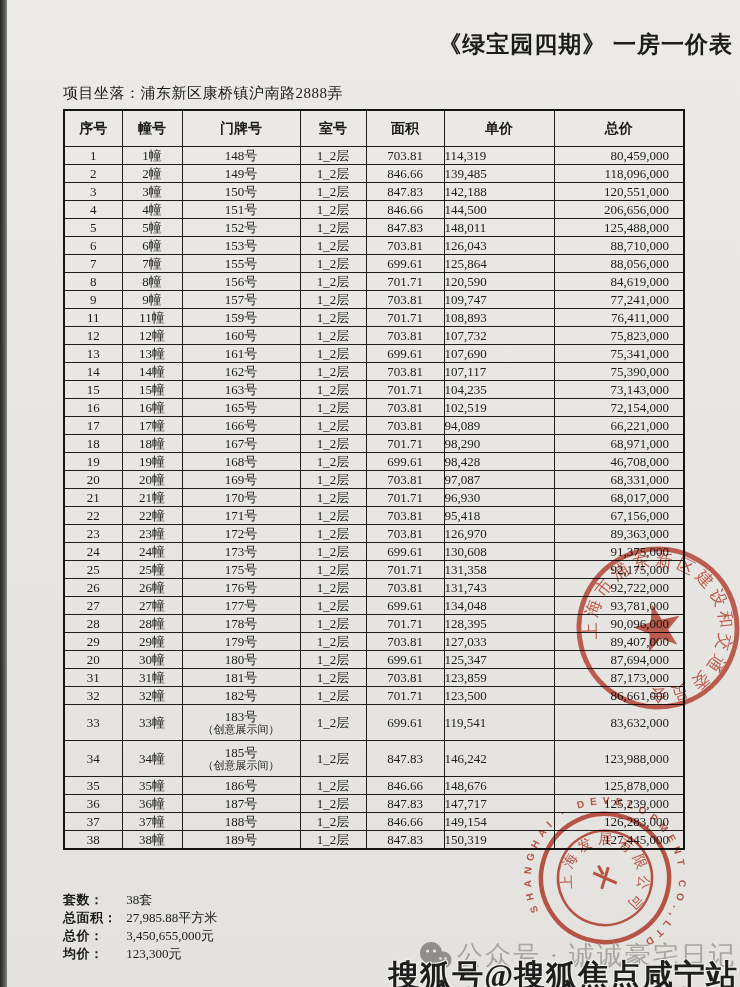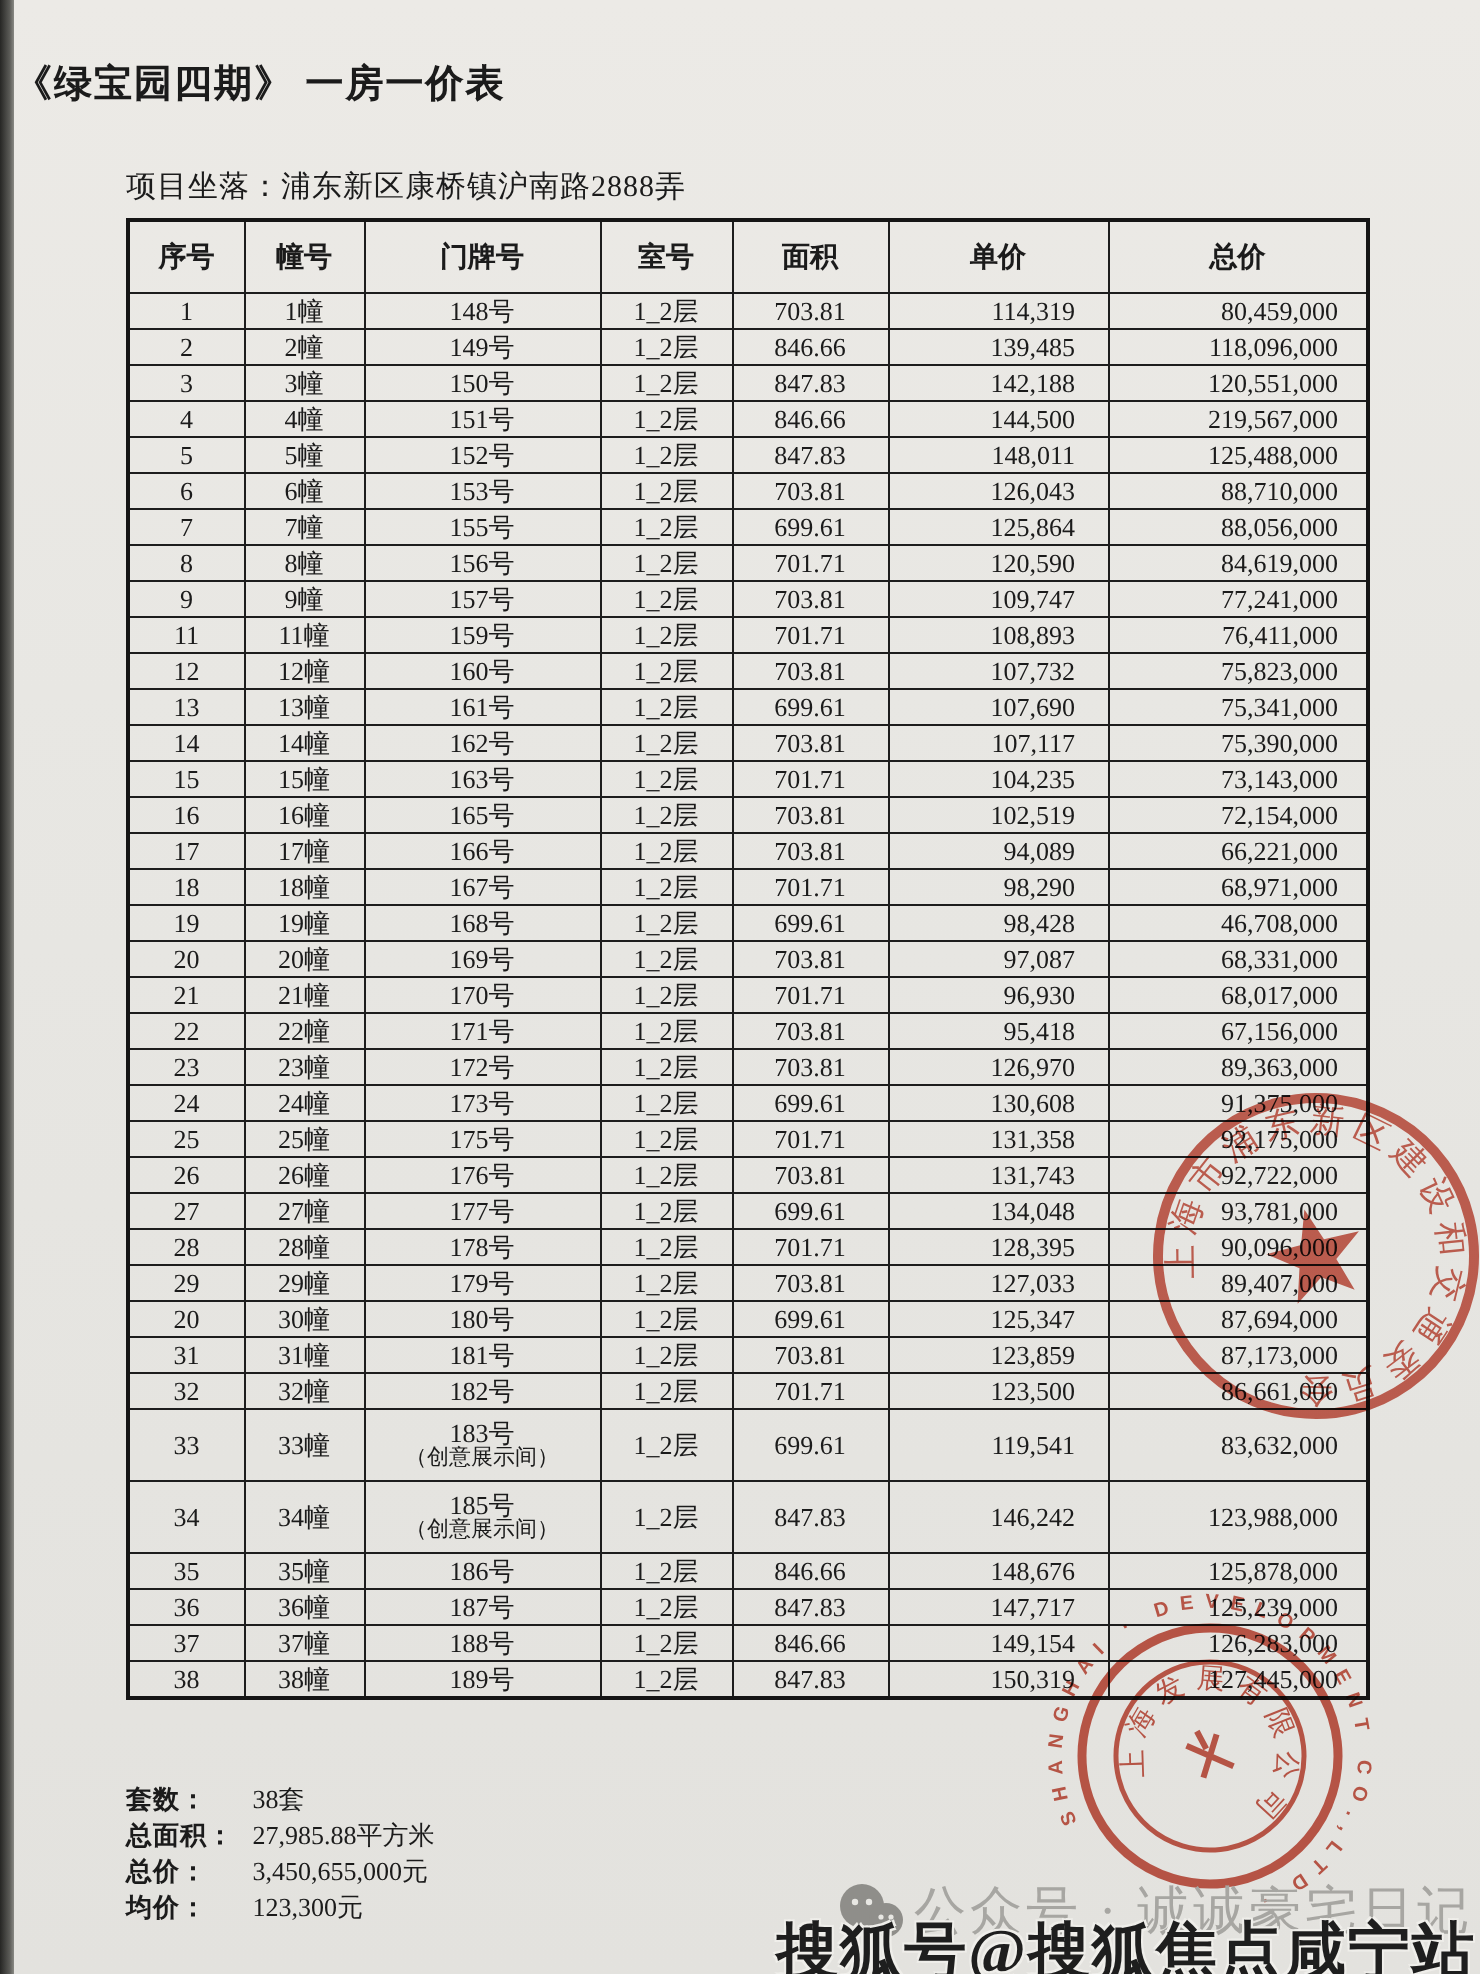--- a/index.html
+++ b/index.html
@@ -1,31 +1,31 @@
 <!DOCTYPE html>
 <html><head>
 <meta charset="utf-8">
 <style>
   html,body{margin:0;padding:0;background:#d9d8d4;}
   .page{position:relative;width:740px;height:987px;overflow:hidden;
         background:linear-gradient(180deg,#eceae6 0%,#e8e7e3 35%,#e3e2de 100%);
         font-family:"Liberation Serif","DejaVu Serif",serif;color:#1b1b1b;}
   .scan-edge{position:absolute;left:0;top:0;width:7px;height:100%;
         background:linear-gradient(90deg,#262624,#5c5c58 70%,#8a8a85);}
-  .doc-title{position:absolute;top:29px;left:7px;width:726px;text-align:left;
-        font-size:19px;font-weight:bold;letter-spacing:1px;}
+  .doc-title{position:absolute;top:29px;left:7px;width:726px;text-align:right;
+        font-size:23px;font-weight:bold;letter-spacing:1px;}
   .location-line{position:absolute;top:84px;left:63px;font-size:15px;font-weight:normal;letter-spacing:.5px;}
   table.price-table{position:absolute;top:109px;left:63px;width:620px;
         border-collapse:collapse;table-layout:fixed;border:2px solid #151515;}
   .price-table th,.price-table td{border:1px solid #1d1d1d;padding:0;overflow:hidden;white-space:nowrap;}
   .price-table th{height:35px;font-size:14px;font-weight:bold;text-align:center;}
   .price-table td{height:17px;font-size:13px;line-height:1.05;}
   .price-table tr.tall td{height:35px;}
   td.c{text-align:center;}
-  td.r5{text-align:right;padding-right:16px;}
+  td.r5{text-align:left;padding-right:16px;}
   td.r6{text-align:right;padding-right:14px;}
   .door-sub{font-size:11px;line-height:1.1;}
   .summary{position:absolute;top:891px;left:63px;font-size:13px;}
   .sum-line{height:18px;line-height:18px;}
   .sum-label{display:inline-block;min-width:60px;font-weight:bold;letter-spacing:.5px;}
   .sum-value{display:inline-block;}
   .stamp{position:absolute;mix-blend-mode:multiply;pointer-events:none;}
   .stamp-upper{left:570px;top:540px;opacity:.78;}
   .stamp-lower{left:505px;top:790px;opacity:.82;}
   .wm-gray{position:absolute;left:457px;top:938px;font-size:26px;color:#a7a6a2;letter-spacing:2px;white-space:nowrap;}
@@ -96,21 +96,21 @@
           <td class="r5">142,188</td>
           <td class="r6">120,551,000</td>
         </tr>
         <tr>
           <td class="c">4</td>
           <td class="c">4幢</td>
           <td class="c">151号</td>
           <td class="c">1_2层</td>
           <td class="c">846.66</td>
           <td class="r5">144,500</td>
-          <td class="r6">219,567,000</td>
+          <td class="r6">206,656,000</td>
         </tr>
         <tr>
           <td class="c">5</td>
           <td class="c">5幢</td>
           <td class="c">152号</td>
           <td class="c">1_2层</td>
           <td class="c">847.83</td>
           <td class="r5">148,011</td>
           <td class="r6">125,488,000</td>
         </tr>

